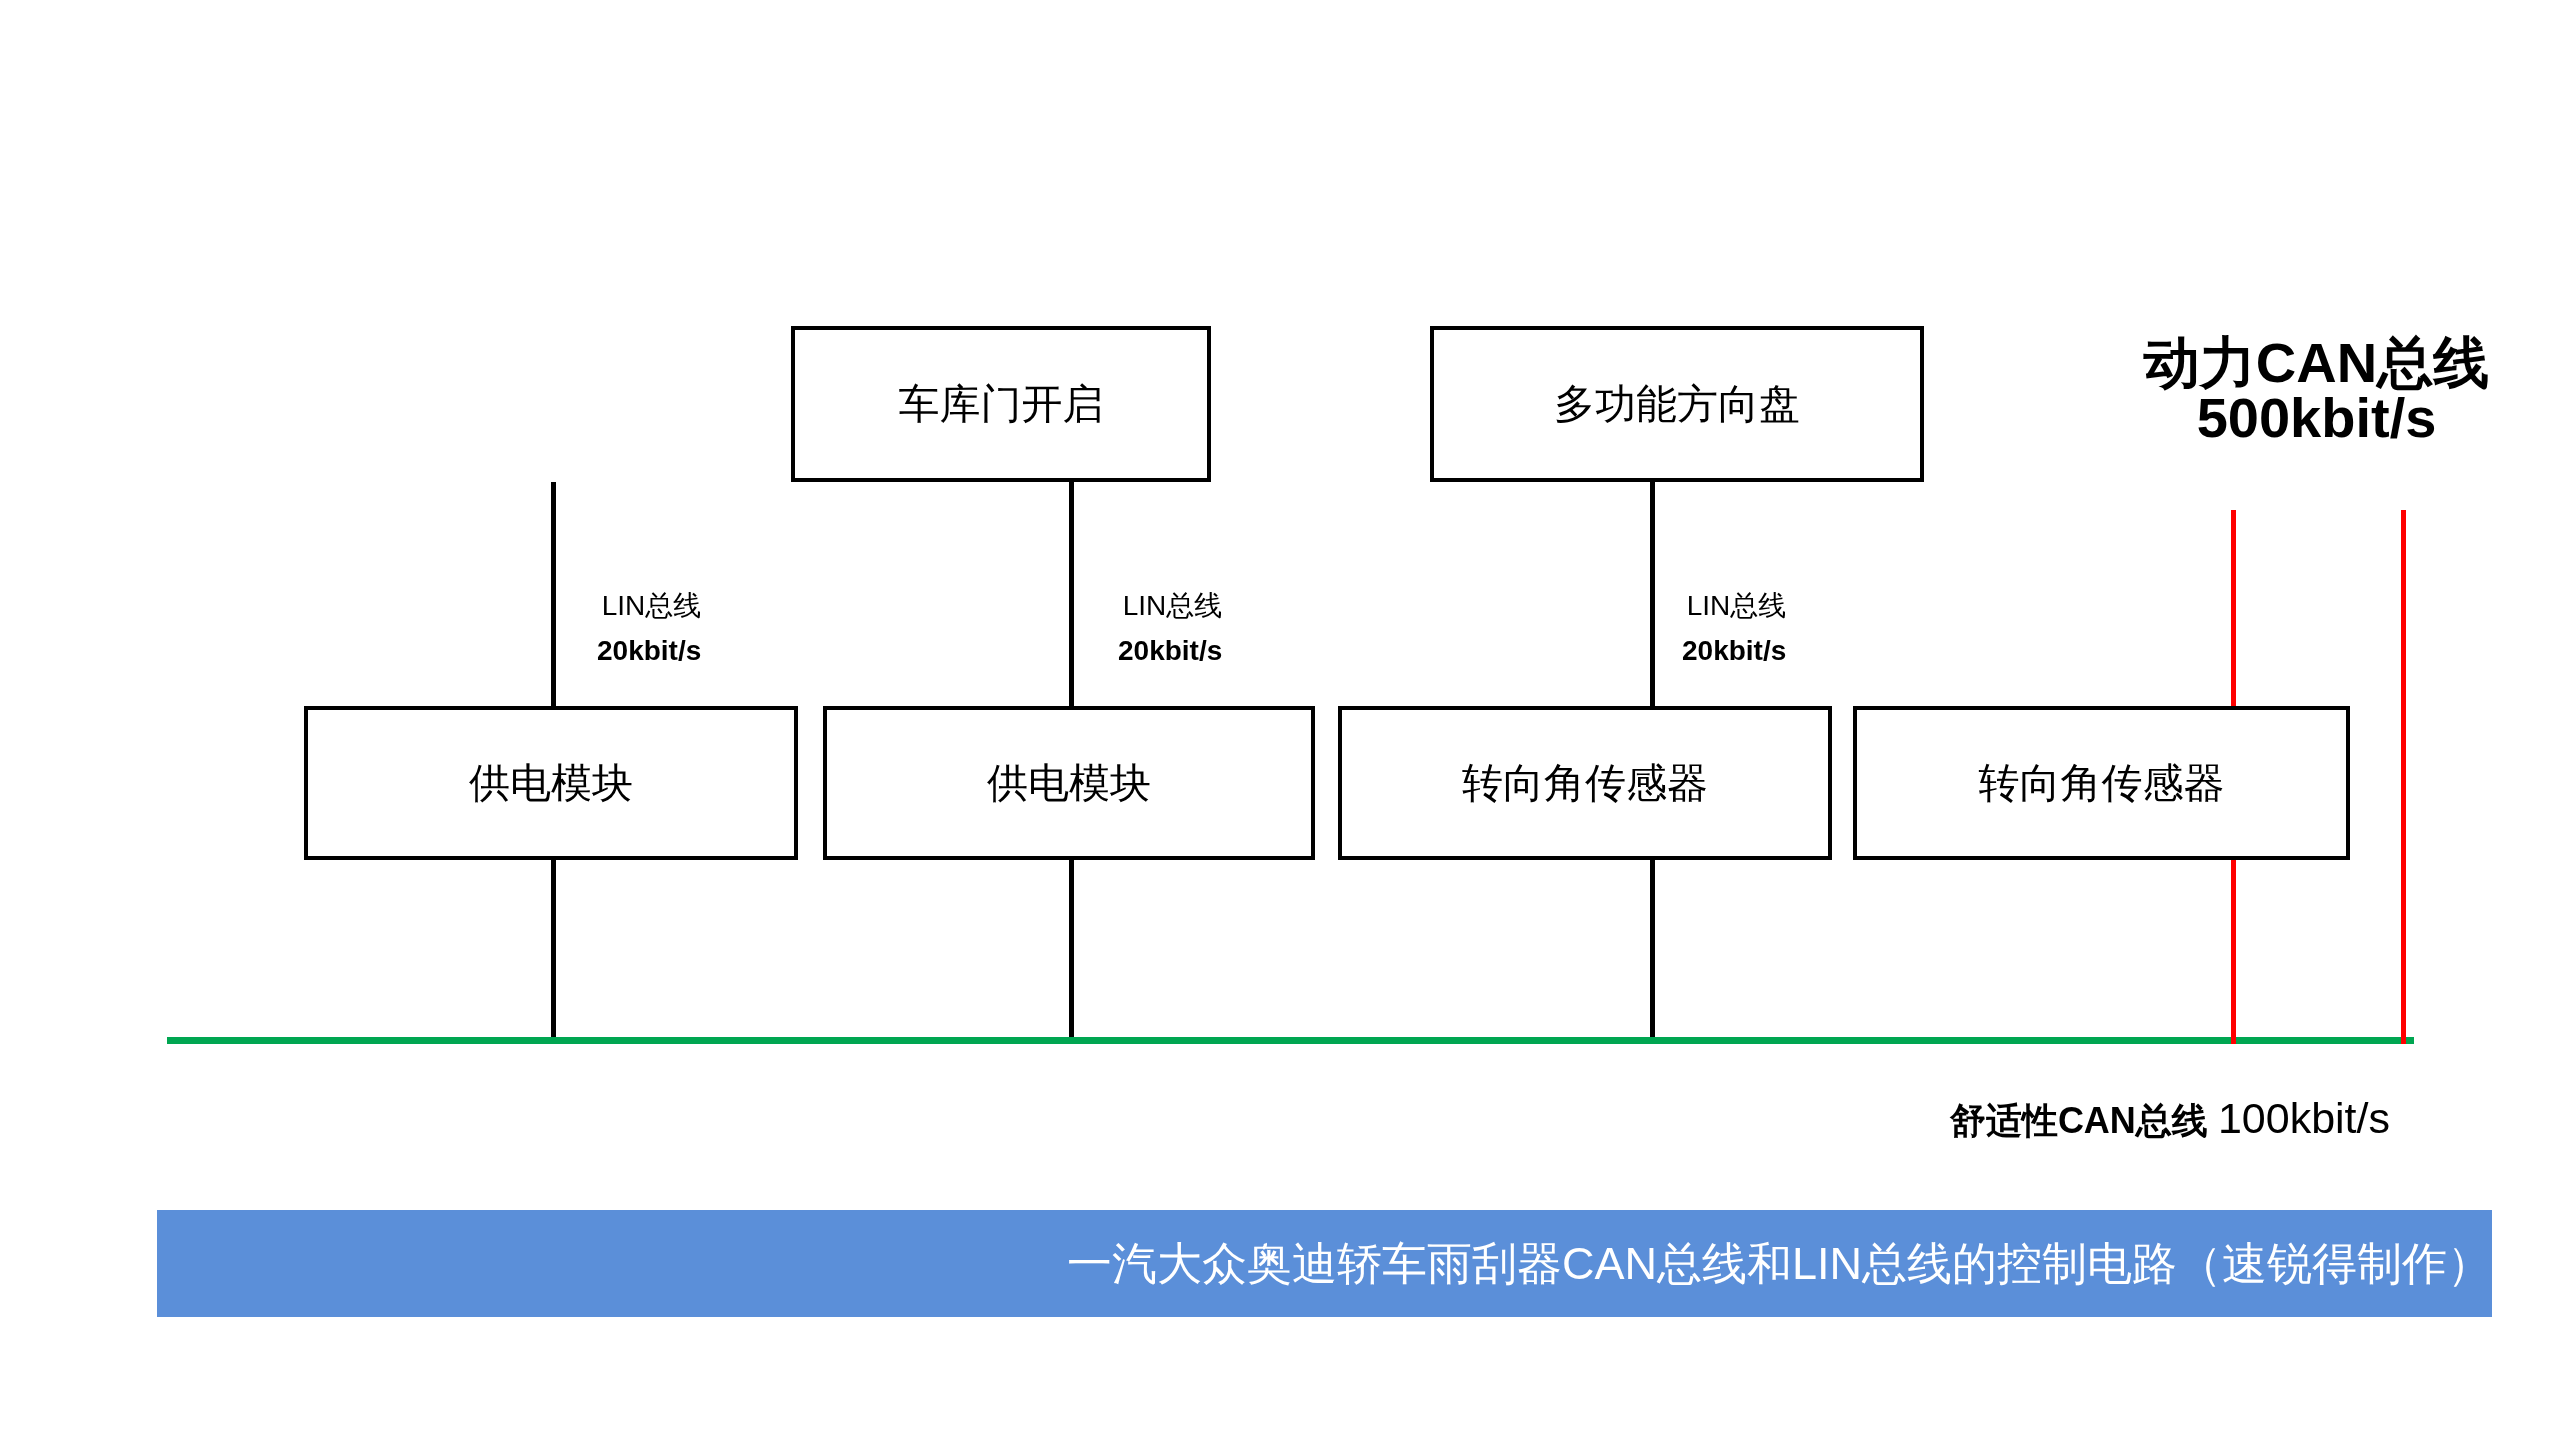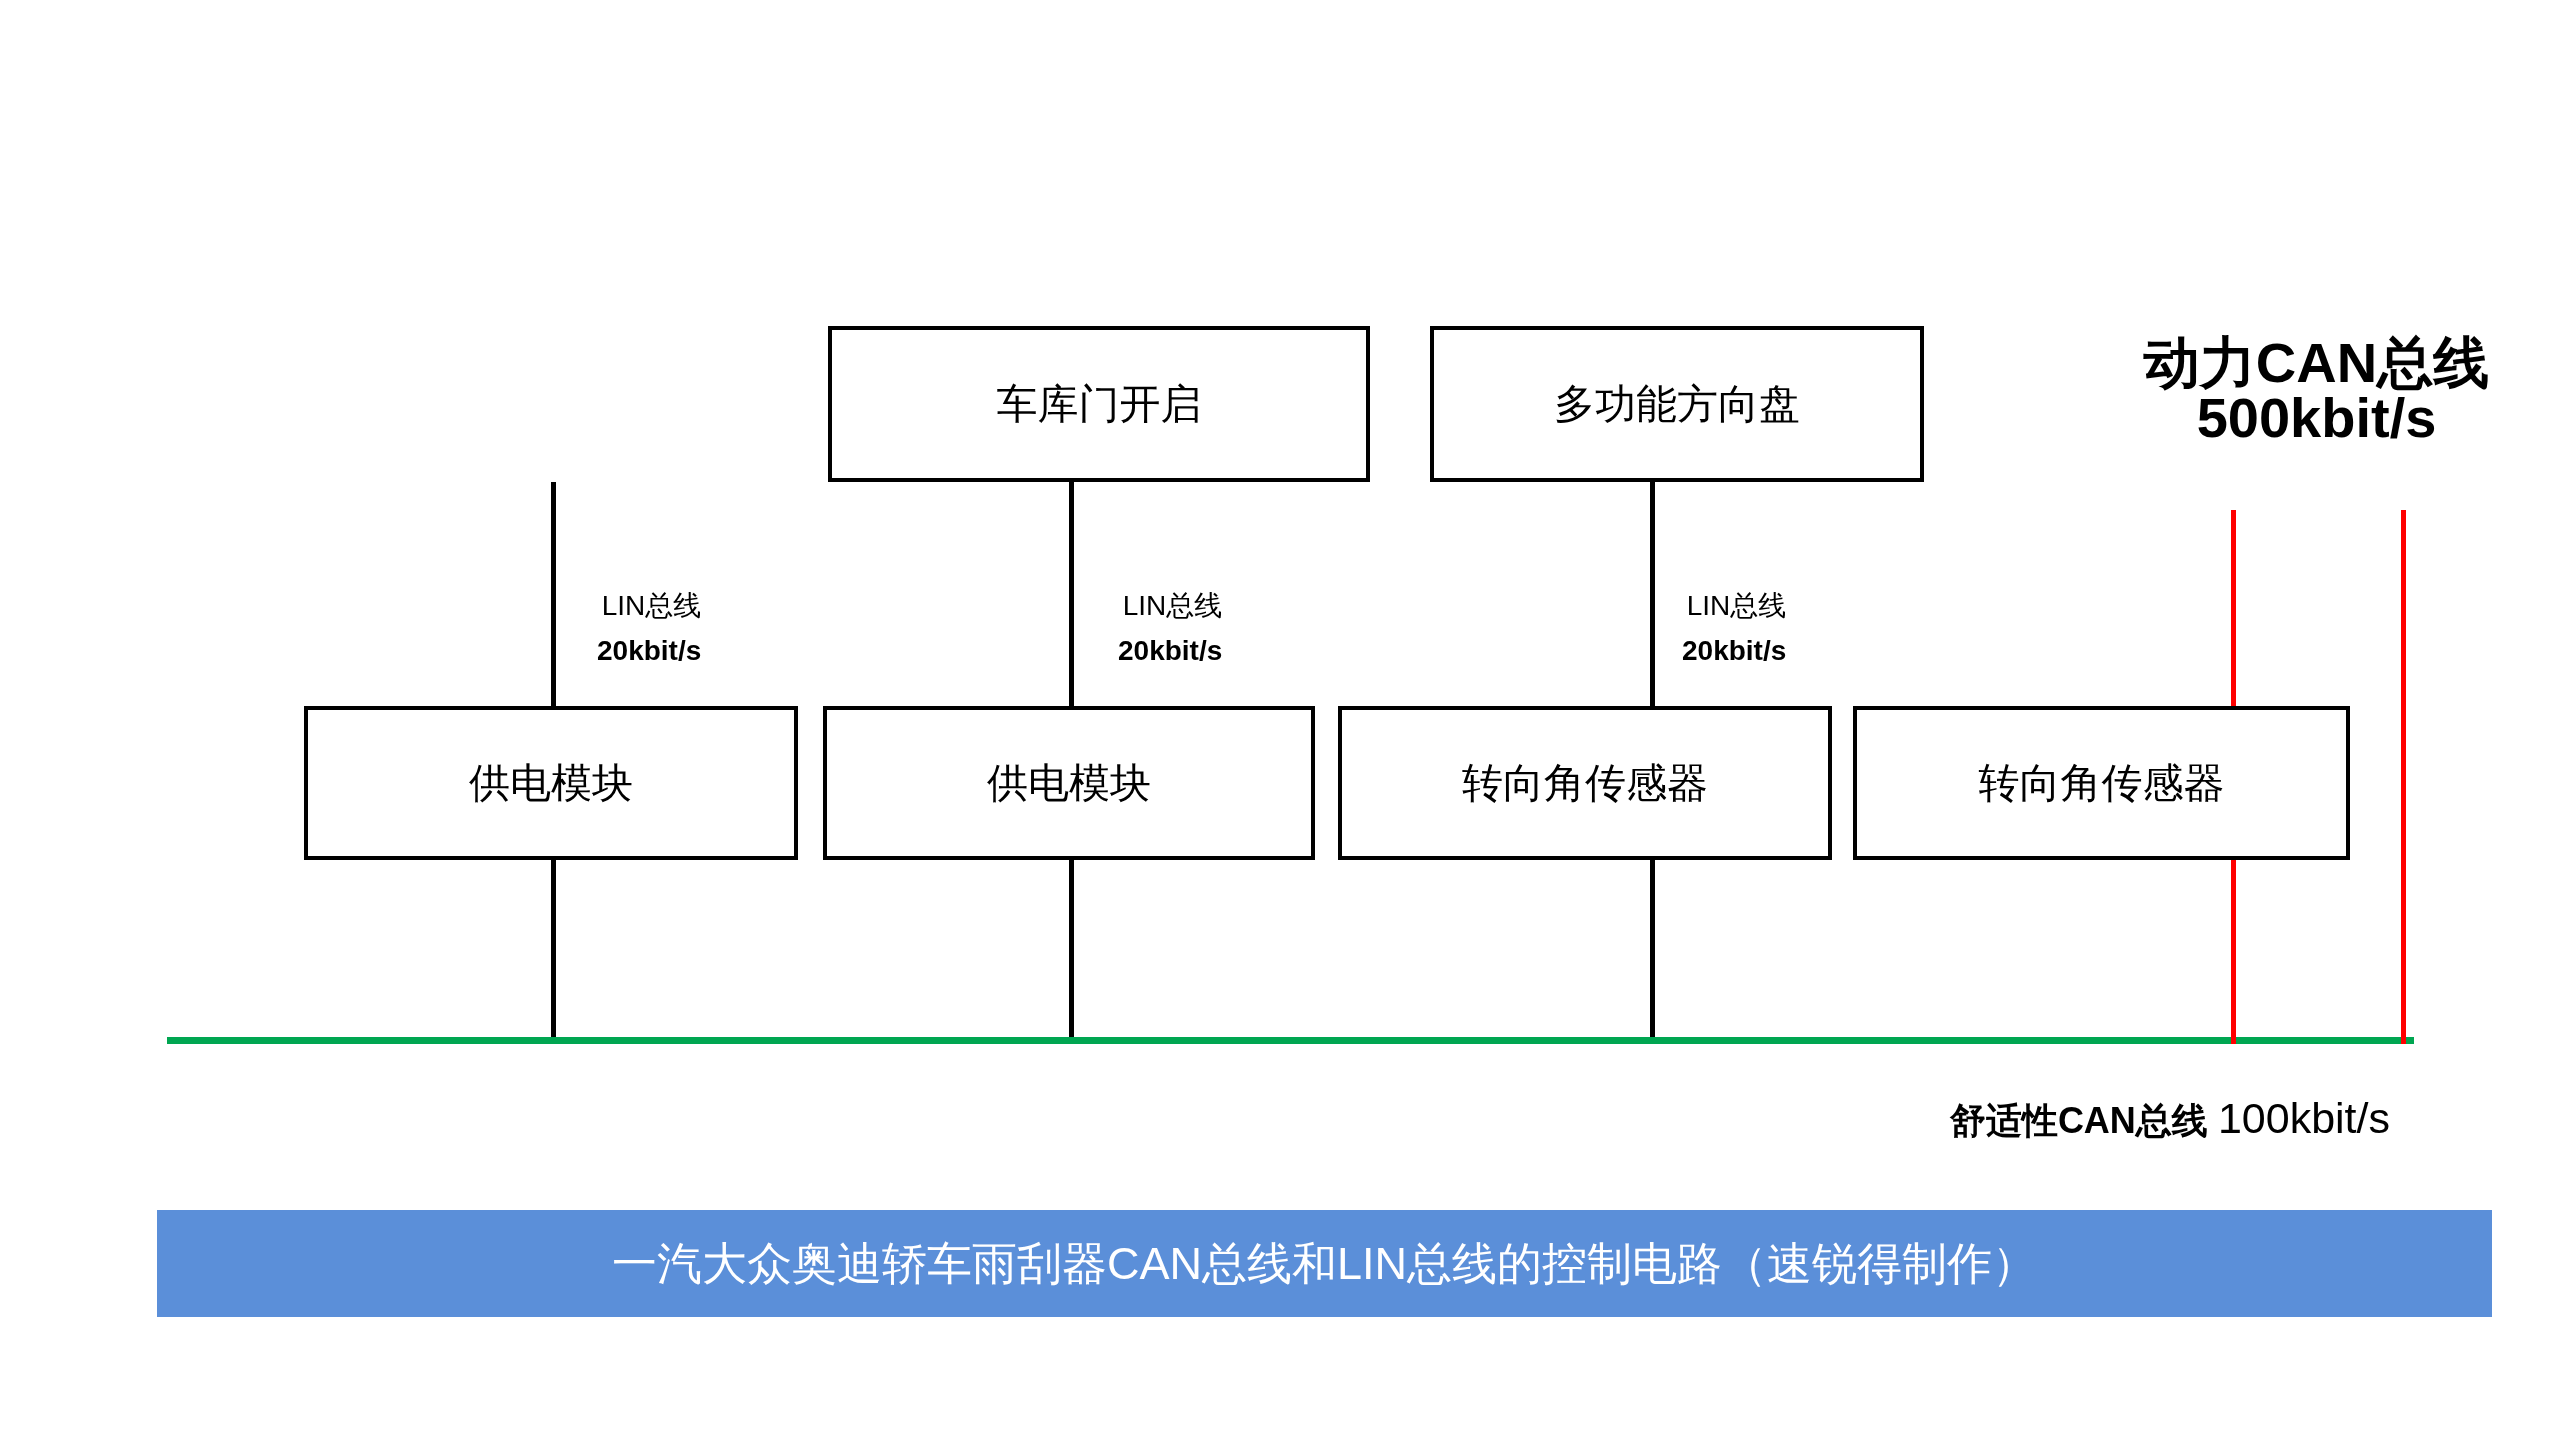--- a/index.html
+++ b/index.html
@@ -37,40 +37,40 @@
   }
   .can-comfort-label{
     position:absolute;left:1789px;top:1097px;width:601px;
     text-align:right;font-size:36px;line-height:43px;
     z-index:4;white-space:nowrap;
   }
   .can-comfort-label .name{font-weight:bold;}
   .can-comfort-label .speed{font-weight:normal;font-size:43px;}
   .caption-banner{
     position:absolute;left:157px;top:1210px;width:2335px;height:107px;
-    display:flex;align-items:center;justify-content:center;
+    display:flex;align-items:center;justify-content:flex-end;
     font-size:45px;
     z-index:4;
   }
 </style>
 </head>
 <body>
 
 <div class="canvas">
 
   <div class="vline" style="left:551px;top:482px;height:558px"></div>
   <div class="vline" style="left:1069px;top:482px;height:558px"></div>
   <div class="vline" style="left:1650px;top:482px;height:558px"></div>
 
   <div class="redline" style="left: 2231px; top: 510px; height: 534px; background: rgb(255, 0, 0);"></div>
   <div class="redline" style="left: 2401px; top: 510px; height: 534px; background: rgb(255, 0, 0);"></div>
 
   <div class="hline-green" style="background: rgb(0, 166, 81);"></div>
 
-  <div class="box" style="left:828px;top:326px;width:542px;height:156px">
+  <div class="box" style="left:791px;top:326px;width:420px;height:156px">
     <span>车库门开启</span>
   </div>
   <div class="box" style="left:1430px;top:326px;width:494px;height:156px">
     <span>多功能方向盘</span>
   </div>
 
   <div class="can-power-label">
     <div>动力CAN总线</div>
     <div>500kbit/s</div>
   </div>

